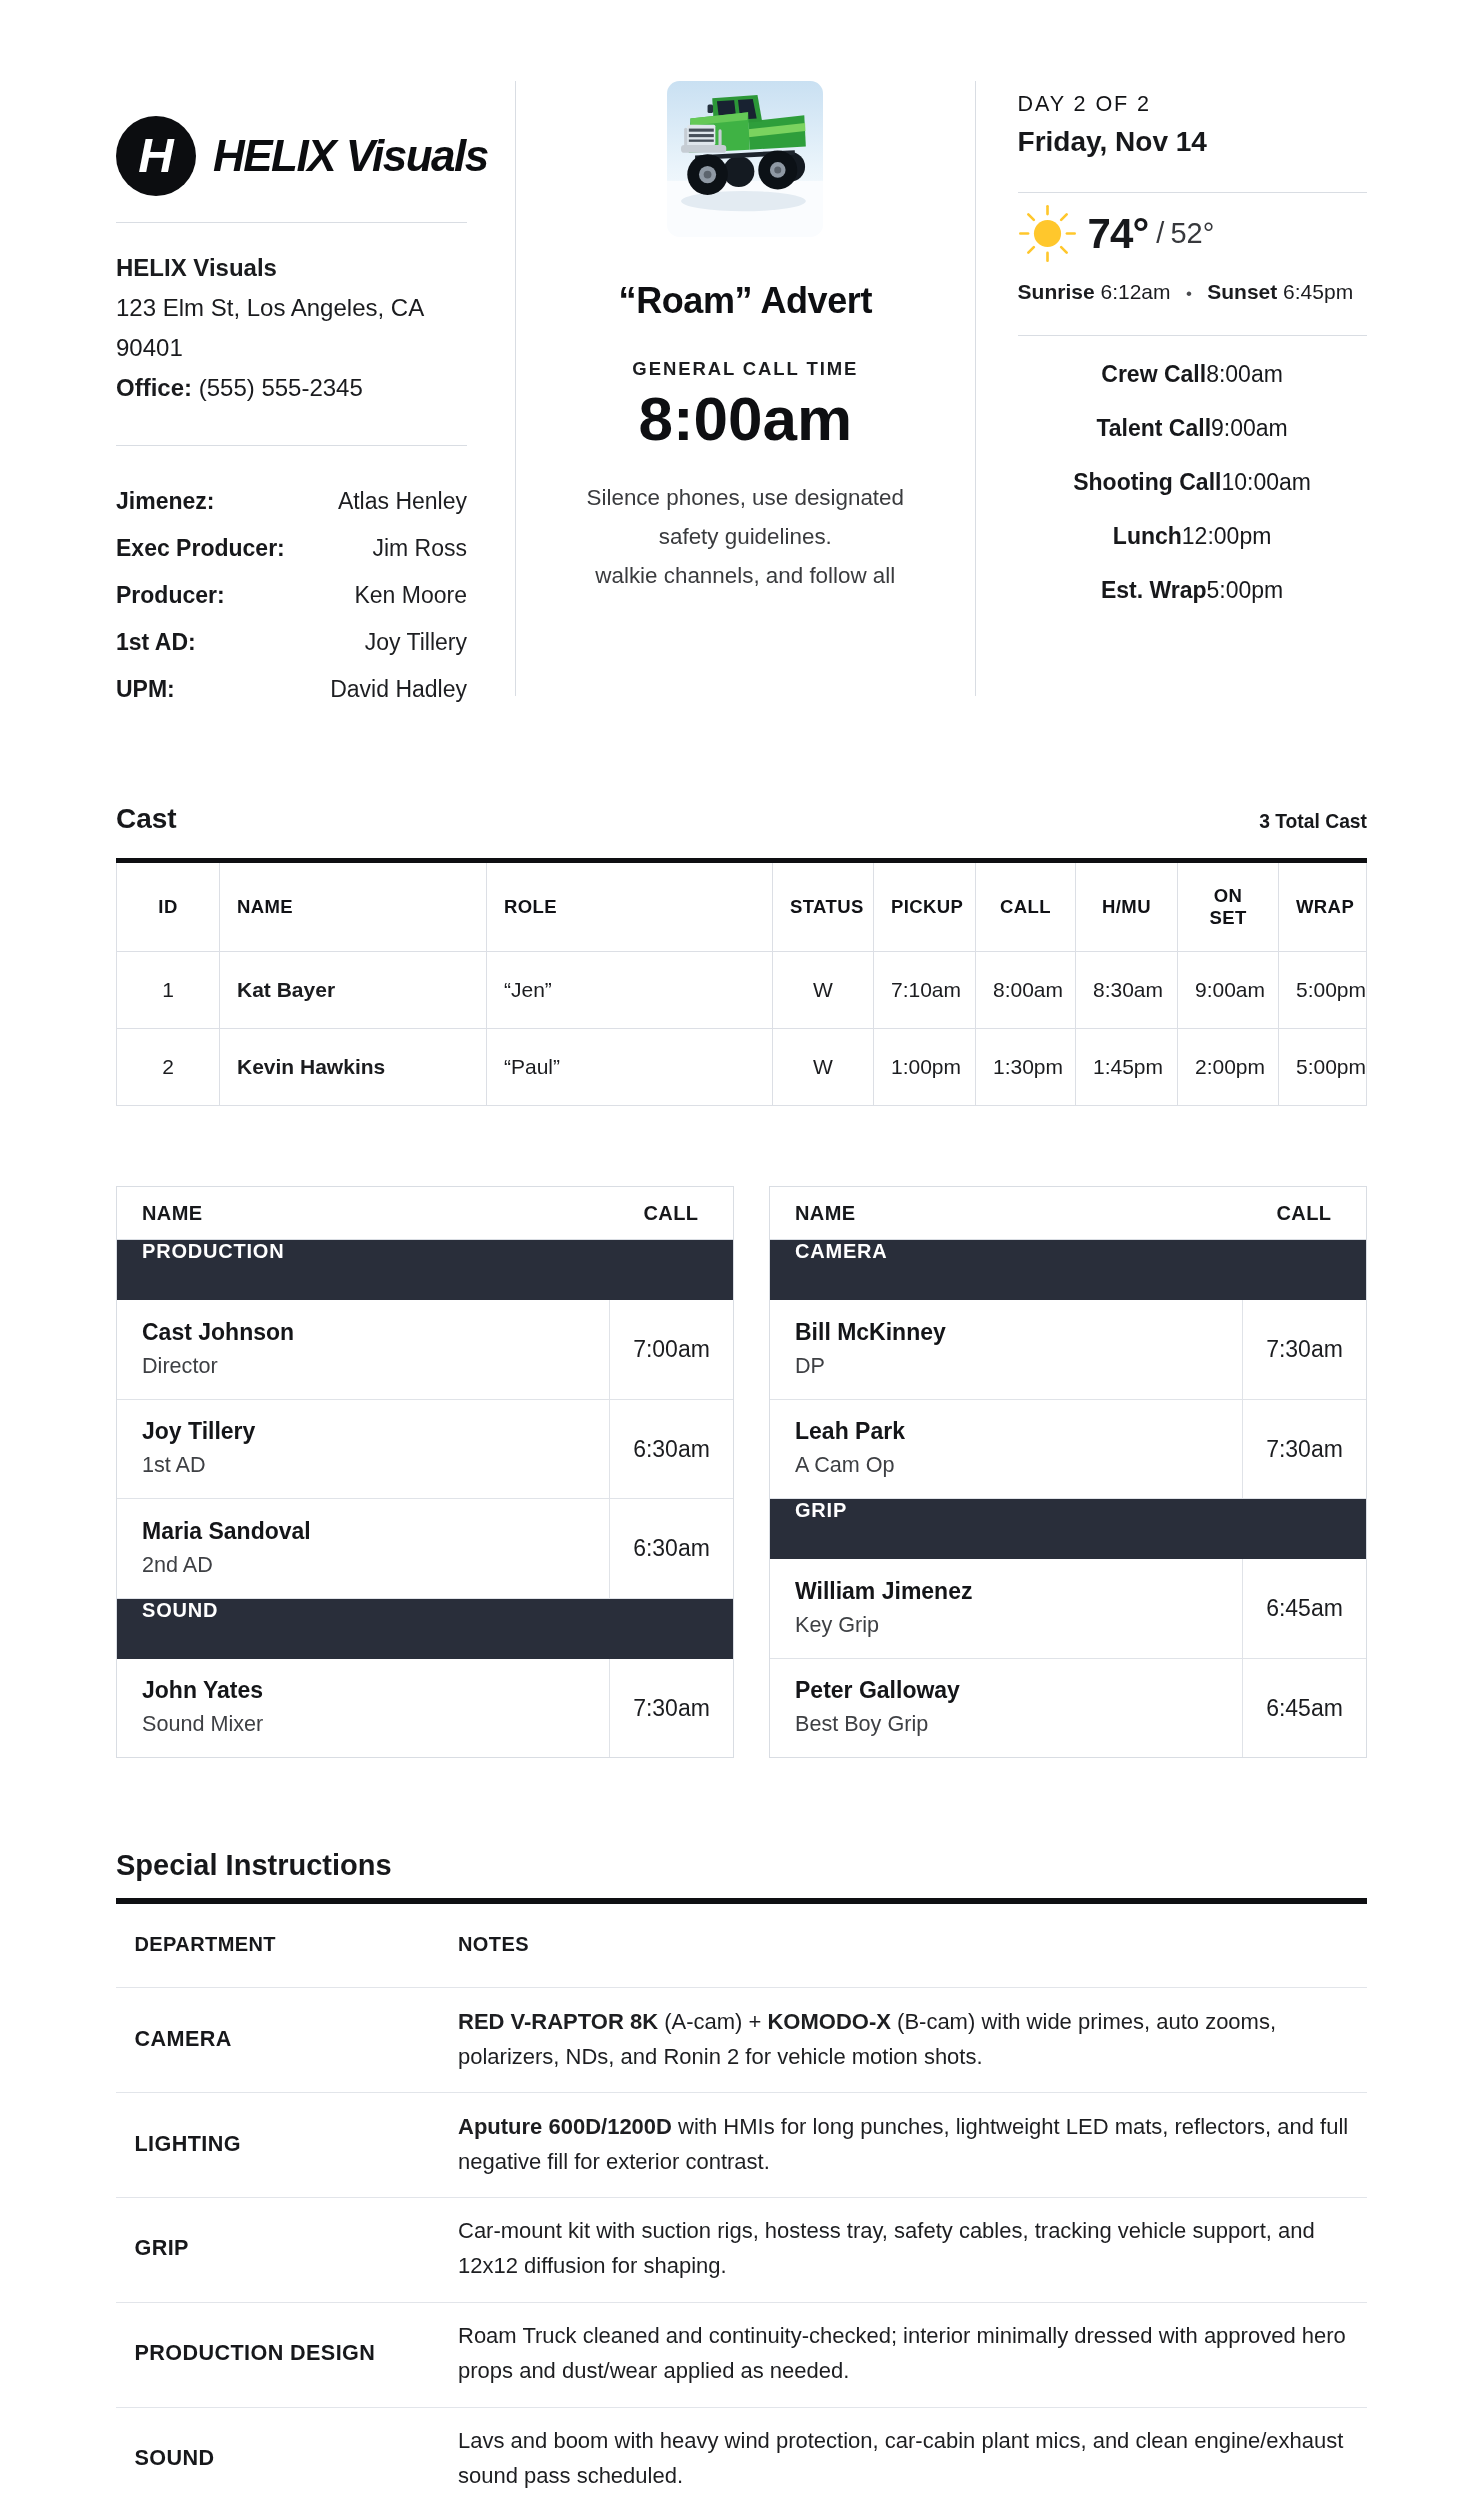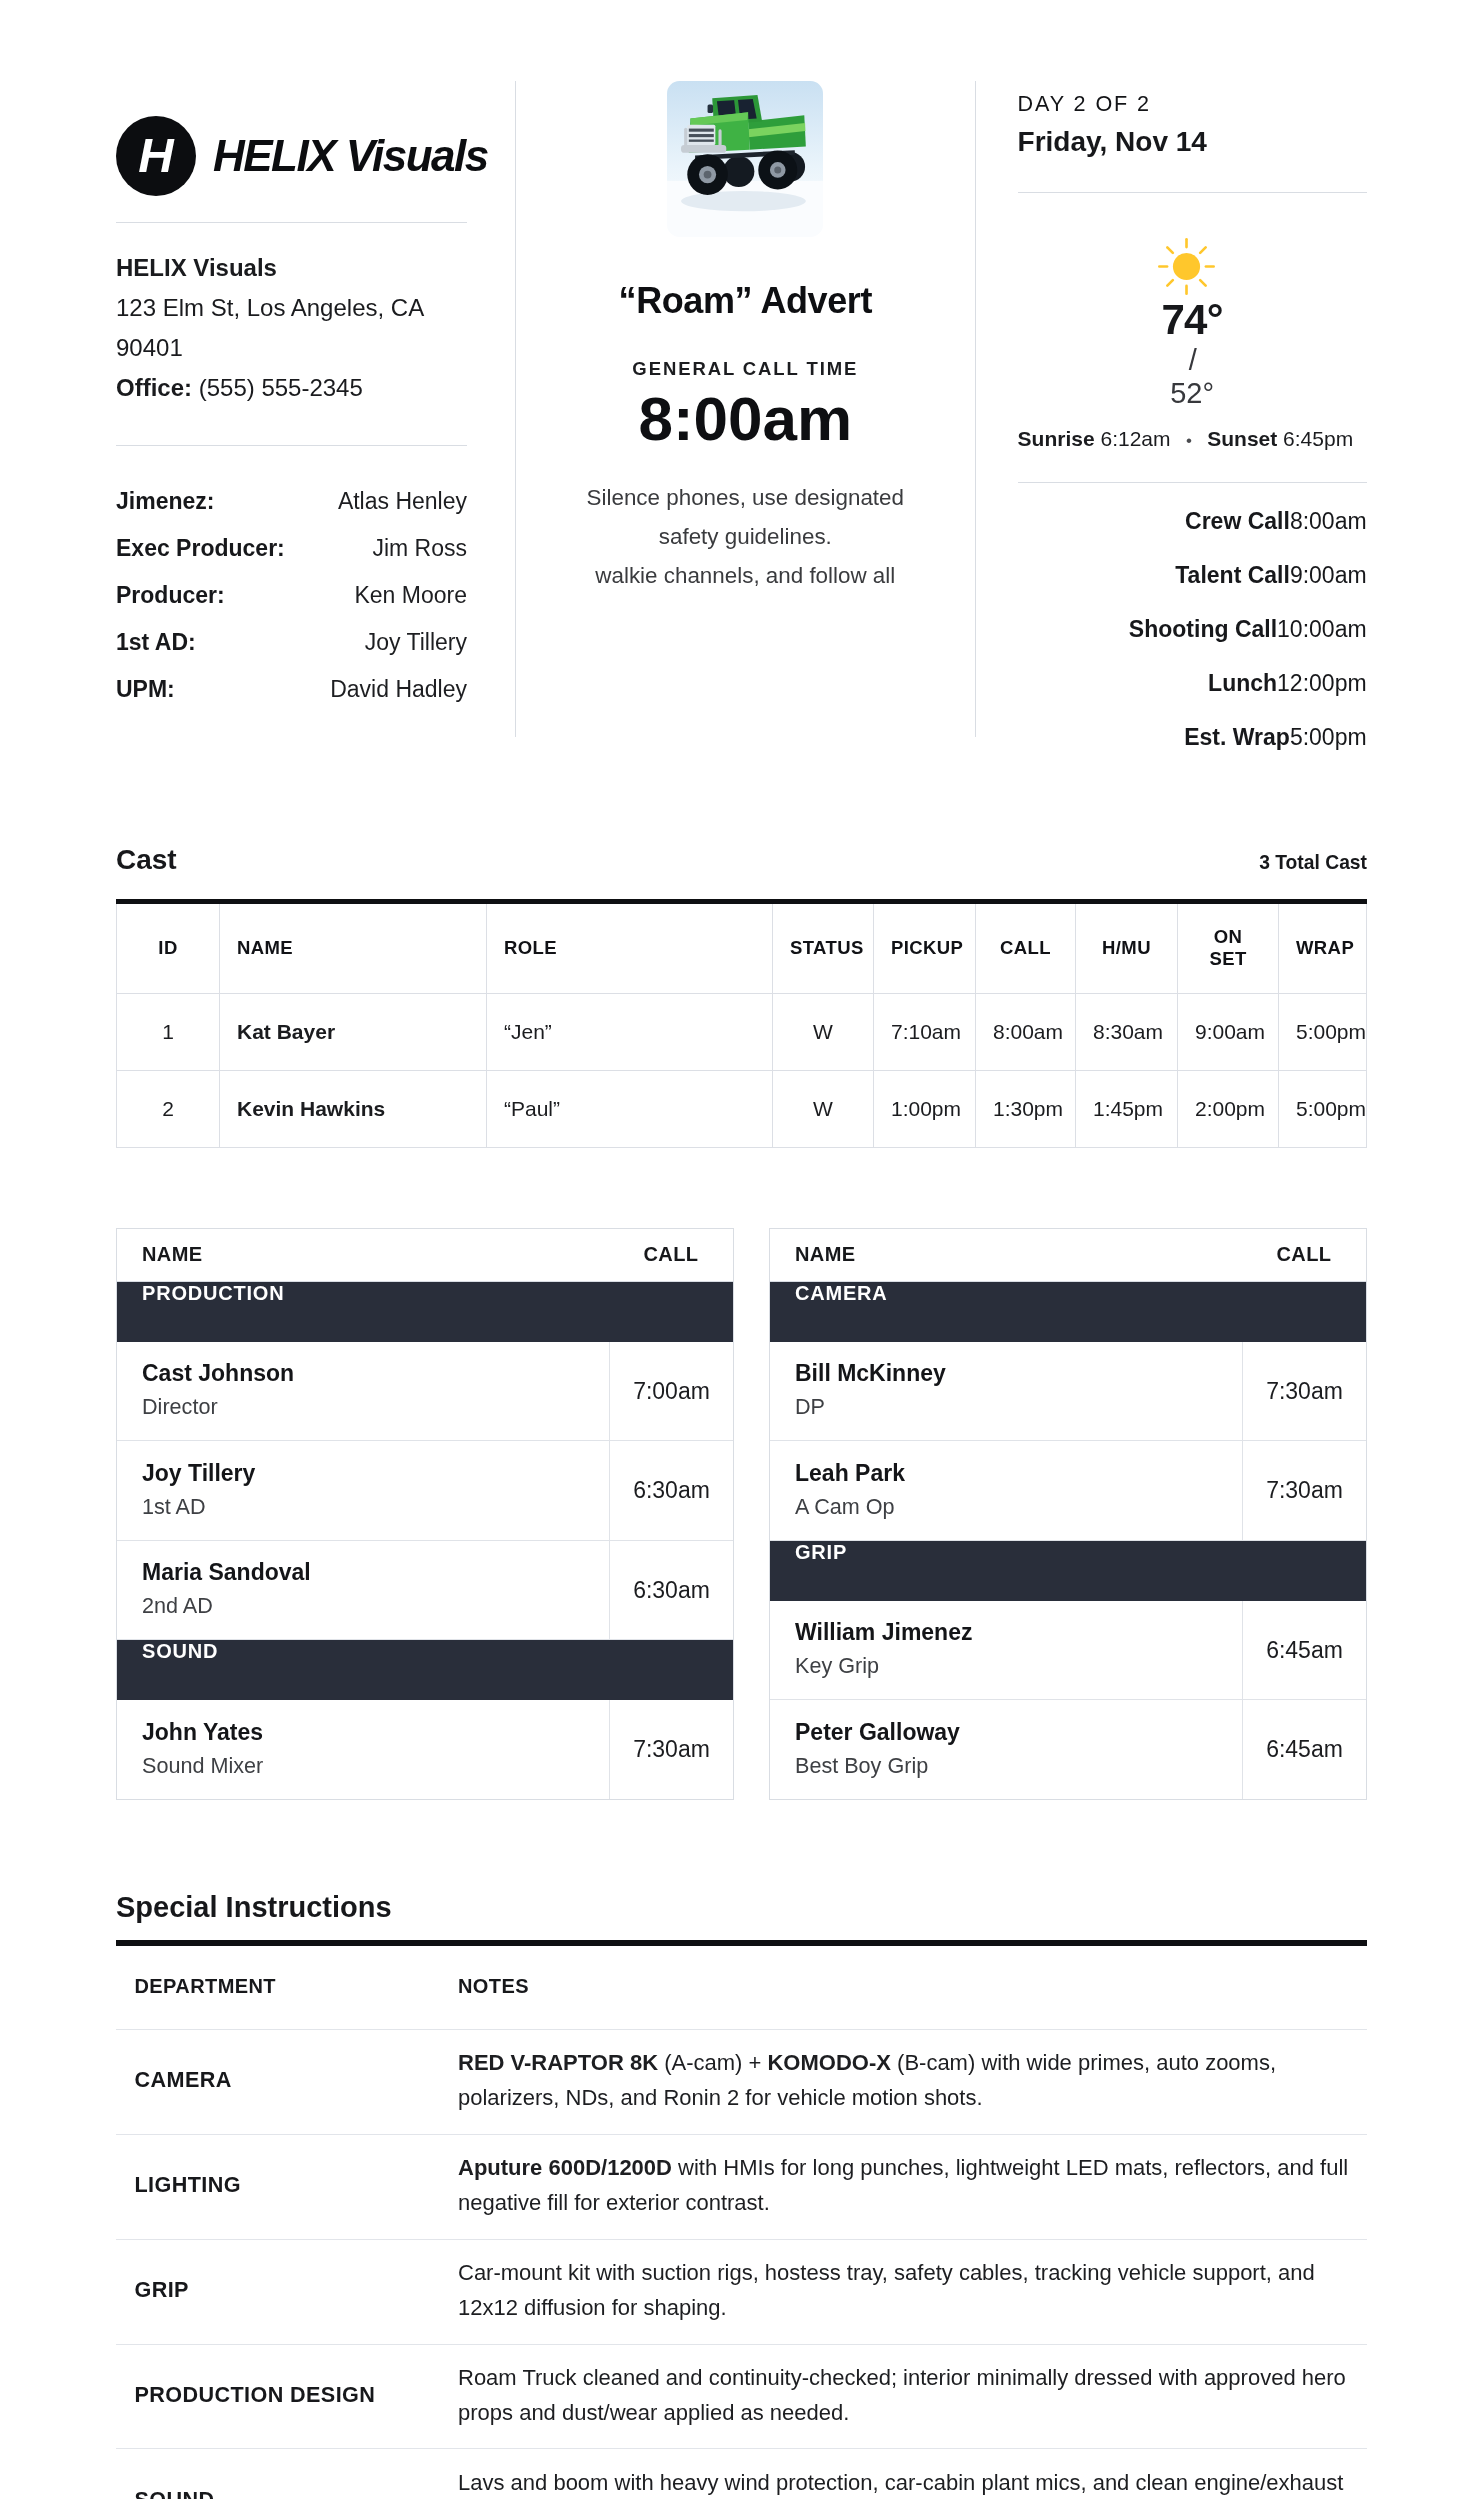--- a/index.html
+++ b/index.html
@@ -43,29 +43,29 @@
   .truck-card svg { display:block; width:156px; height:156px; }
   .project-title { margin-top:43px; font-size:36px; font-weight:700; letter-spacing:-0.4px; color:#0e0f12; }
   .gct-label { margin-top:36px; font-size:18.5px; font-weight:600; letter-spacing:1.9px; color:#1c1d20; }
   .gct-time { margin-top:3.1px; font-size:62px; font-weight:700; color:#0e0f12; }
   .safety { margin-top:24px; font-size:22.4px; line-height:39px; color:#3a3b3e;text-align:center; }
 
   .day-label { margin-top:14px; font-size:21.6px; font-weight:500; letter-spacing:1.9px; color:#131417; }
   .day-date { margin-top:9.3px; font-size:28px; font-weight:700; }
   .rule-r1 { margin-top:34px; }
   .rule-r2 { margin-top:31px; }
-  .weather { margin-top:44px; display:flex; align-items:center;flex-direction:column; }
+  .weather { margin-top:11px; display:flex; align-items:center; }
   .sun { width:59px; height:59px; flex:none; margin-right:10.8px; }
   .temp-high { font-size:42px; font-weight:700; letter-spacing:-0.8px; }
   .temp-sep { font-size:29px; color:#37383c; margin:0 6.2px 0 7.7px; }
   .temp-low { font-size:29px; color:#37383c; }
   .sunline { margin-top:17px; font-size:21px; color:#1b1c1f; }
   .sunline .dot { color:#4a4b4f; font-size:17px; margin:0 15.4px; }
   .sched { margin-top:10.8px; }
-  .sched-row { display:flex; justify-content:flex-end; align-items:baseline;
+  .sched-row { display:flex; justify-content:center; align-items:baseline;
     font-size:23px; padding:14px 0 13px; }
   .sched-label { font-weight:600; }
 
   
   .cast { margin-top:80px; }
   .cast-head { display:flex; justify-content:space-between; align-items:baseline; }
   .cast-head h2 { font-size:28px; font-weight:700; }
   .cast-total { font-size:19.3px; font-weight:700; }
   .cast table { margin-top:23px; width:100%; border-collapse:collapse; table-layout:fixed;
     border-top:5.4px solid #0e0f12; }

